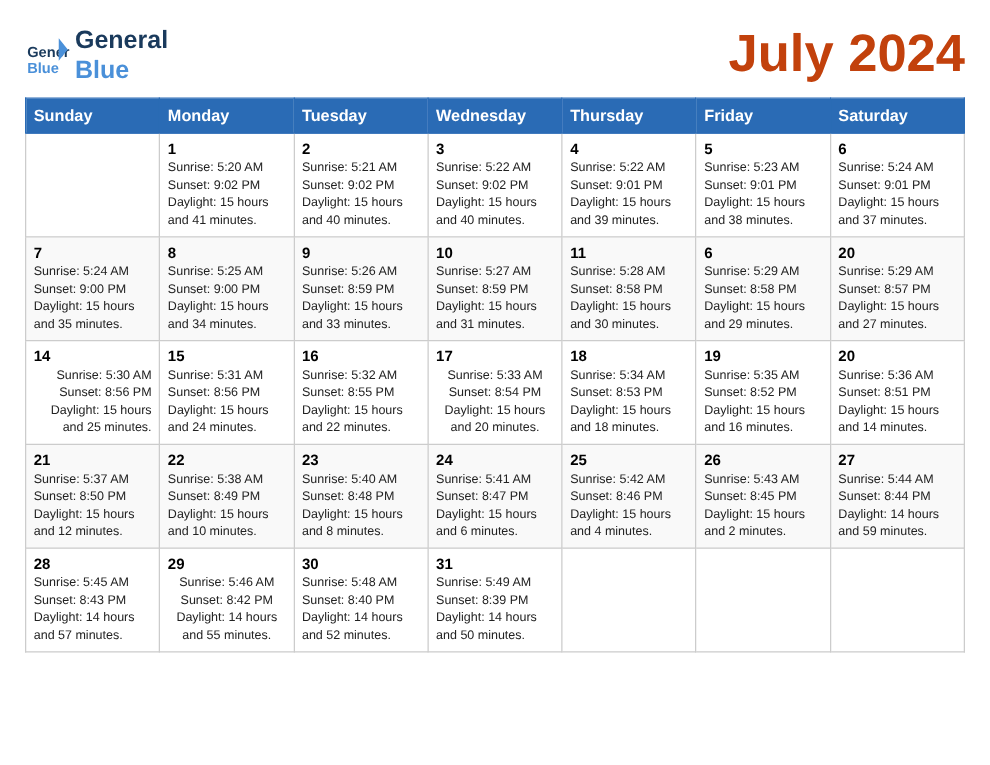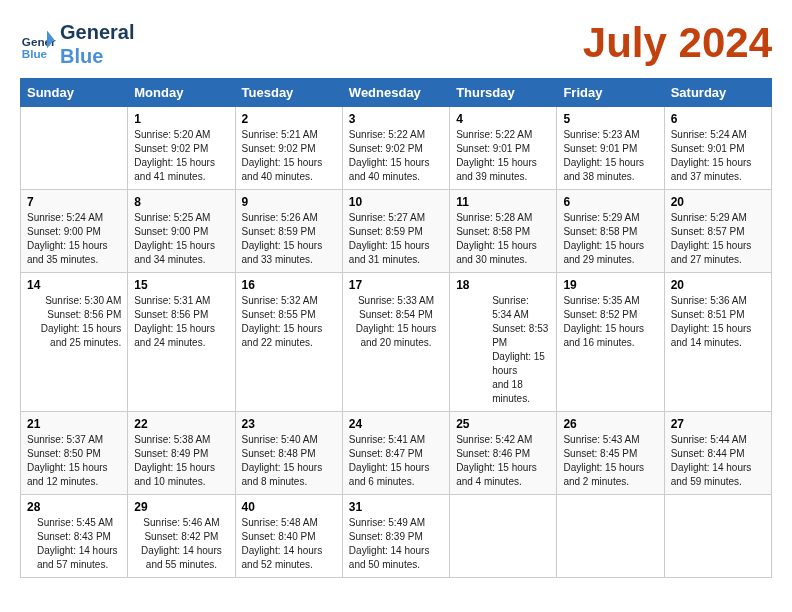--- a/index.html
+++ b/index.html
@@ -232,21 +232,21 @@
         </td>
         <td>
           <div class="day-number">17</div>
           <div class="day-info" style="white-space: pre-line; text-align: center;">Sunrise: 5:33 AM
 Sunset: 8:54 PM
 Daylight: 15 hours
 and 20 minutes.</div>
         </td>
         <td>
           <div class="day-number">18</div>
-          <div class="day-info" style="white-space: pre-line; margin-left: 36px;">Sunrise: 5:34 AM
+          <div class="day-info" style="white-space: pre-line;">Sunrise: 5:34 AM
 Sunset: 8:53 PM
 Daylight: 15 hours
 and 18 minutes.</div>
         </td>
         <td>
           <div class="day-number">19</div>
           <div class="day-info" style="white-space: pre-line;">Sunrise: 5:35 AM
 Sunset: 8:52 PM
 Daylight: 15 hours
 and 16 minutes.</div>
@@ -306,34 +306,34 @@
           <div class="day-number">27</div>
           <div class="day-info" style="white-space: pre-line;">Sunrise: 5:44 AM
 Sunset: 8:44 PM
 Daylight: 14 hours
 and 59 minutes.</div>
         </td>
       </tr>
       <tr>
         <td>
           <div class="day-number">28</div>
-          <div class="day-info" style="white-space: pre-line; margin-left: 10px;">Sunrise: 5:45 AM
+          <div class="day-info" style="white-space: pre-line;">Sunrise: 5:45 AM
 Sunset: 8:43 PM
 Daylight: 14 hours
 and 57 minutes.</div>
         </td>
         <td>
           <div class="day-number">29</div>
           <div class="day-info" style="white-space: pre-line; text-align: center;">Sunrise: 5:46 AM
 Sunset: 8:42 PM
 Daylight: 14 hours
 and 55 minutes.</div>
         </td>
         <td>
-          <div class="day-number">40</div>
+          <div class="day-number">30</div>
           <div class="day-info" style="white-space: pre-line;">Sunrise: 5:48 AM
 Sunset: 8:40 PM
 Daylight: 14 hours
 and 52 minutes.</div>
         </td>
         <td>
           <div class="day-number">31</div>
           <div class="day-info" style="white-space: pre-line;">Sunrise: 5:49 AM
 Sunset: 8:39 PM
 Daylight: 14 hours

